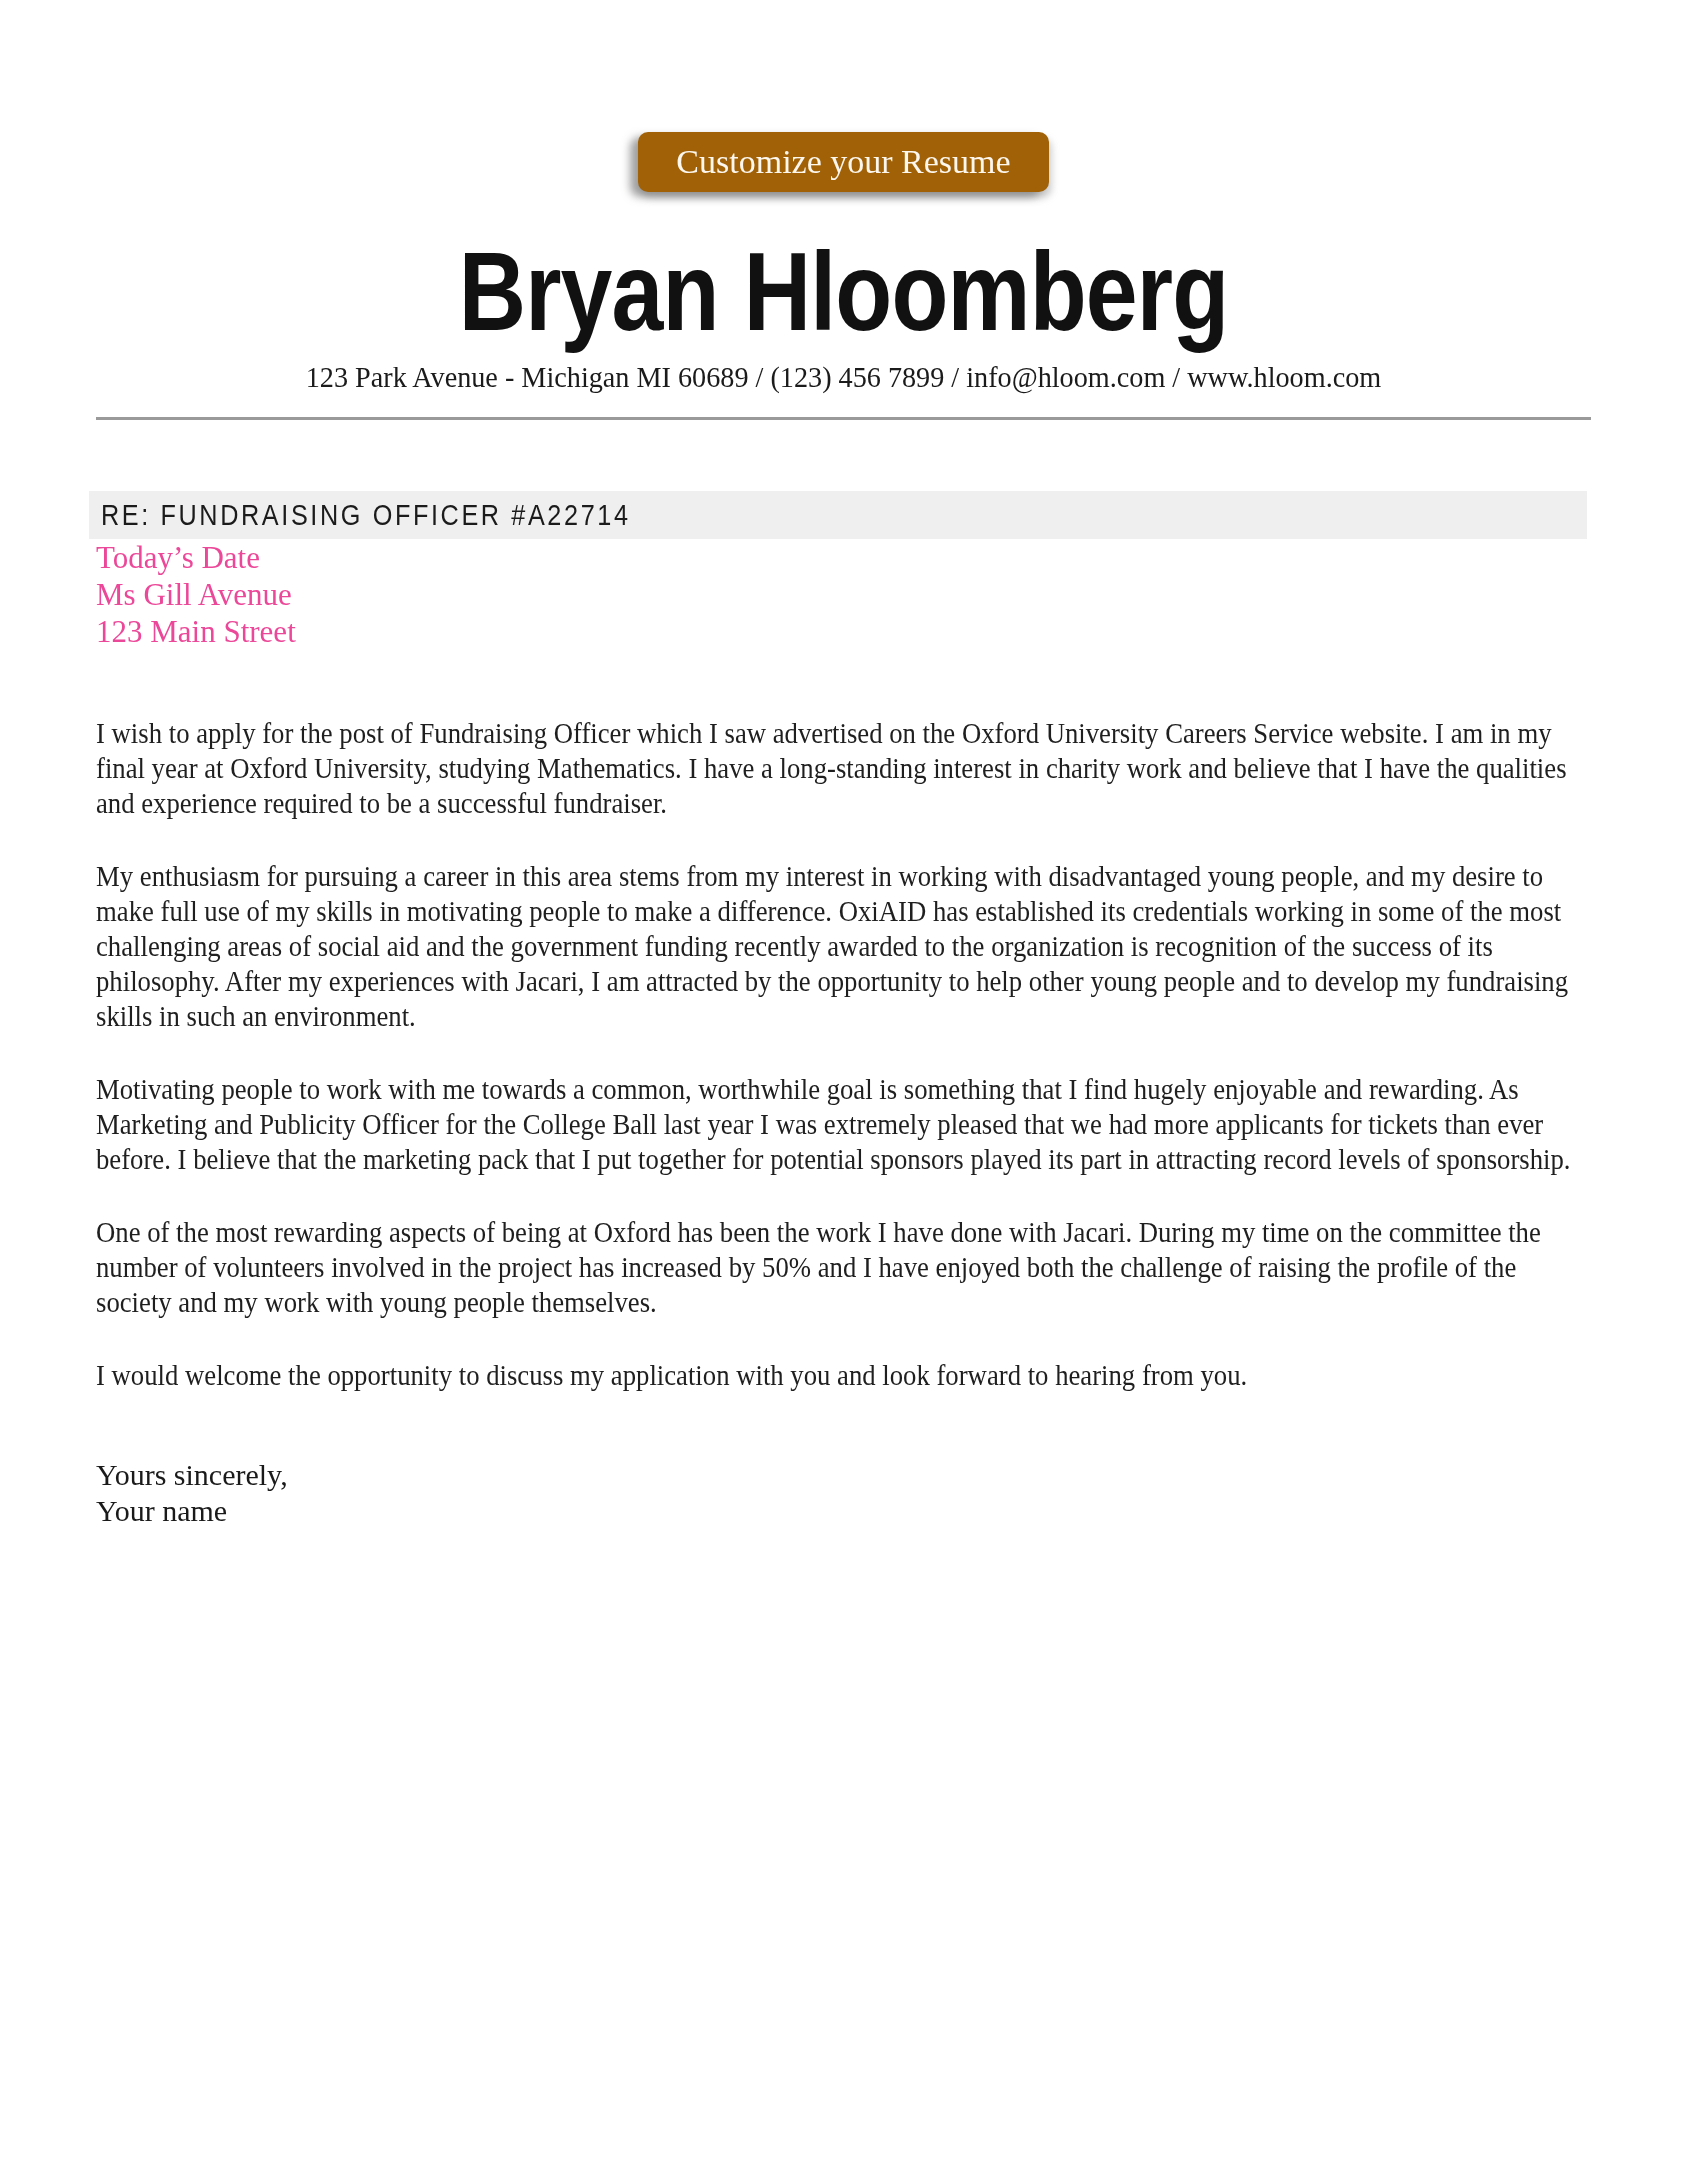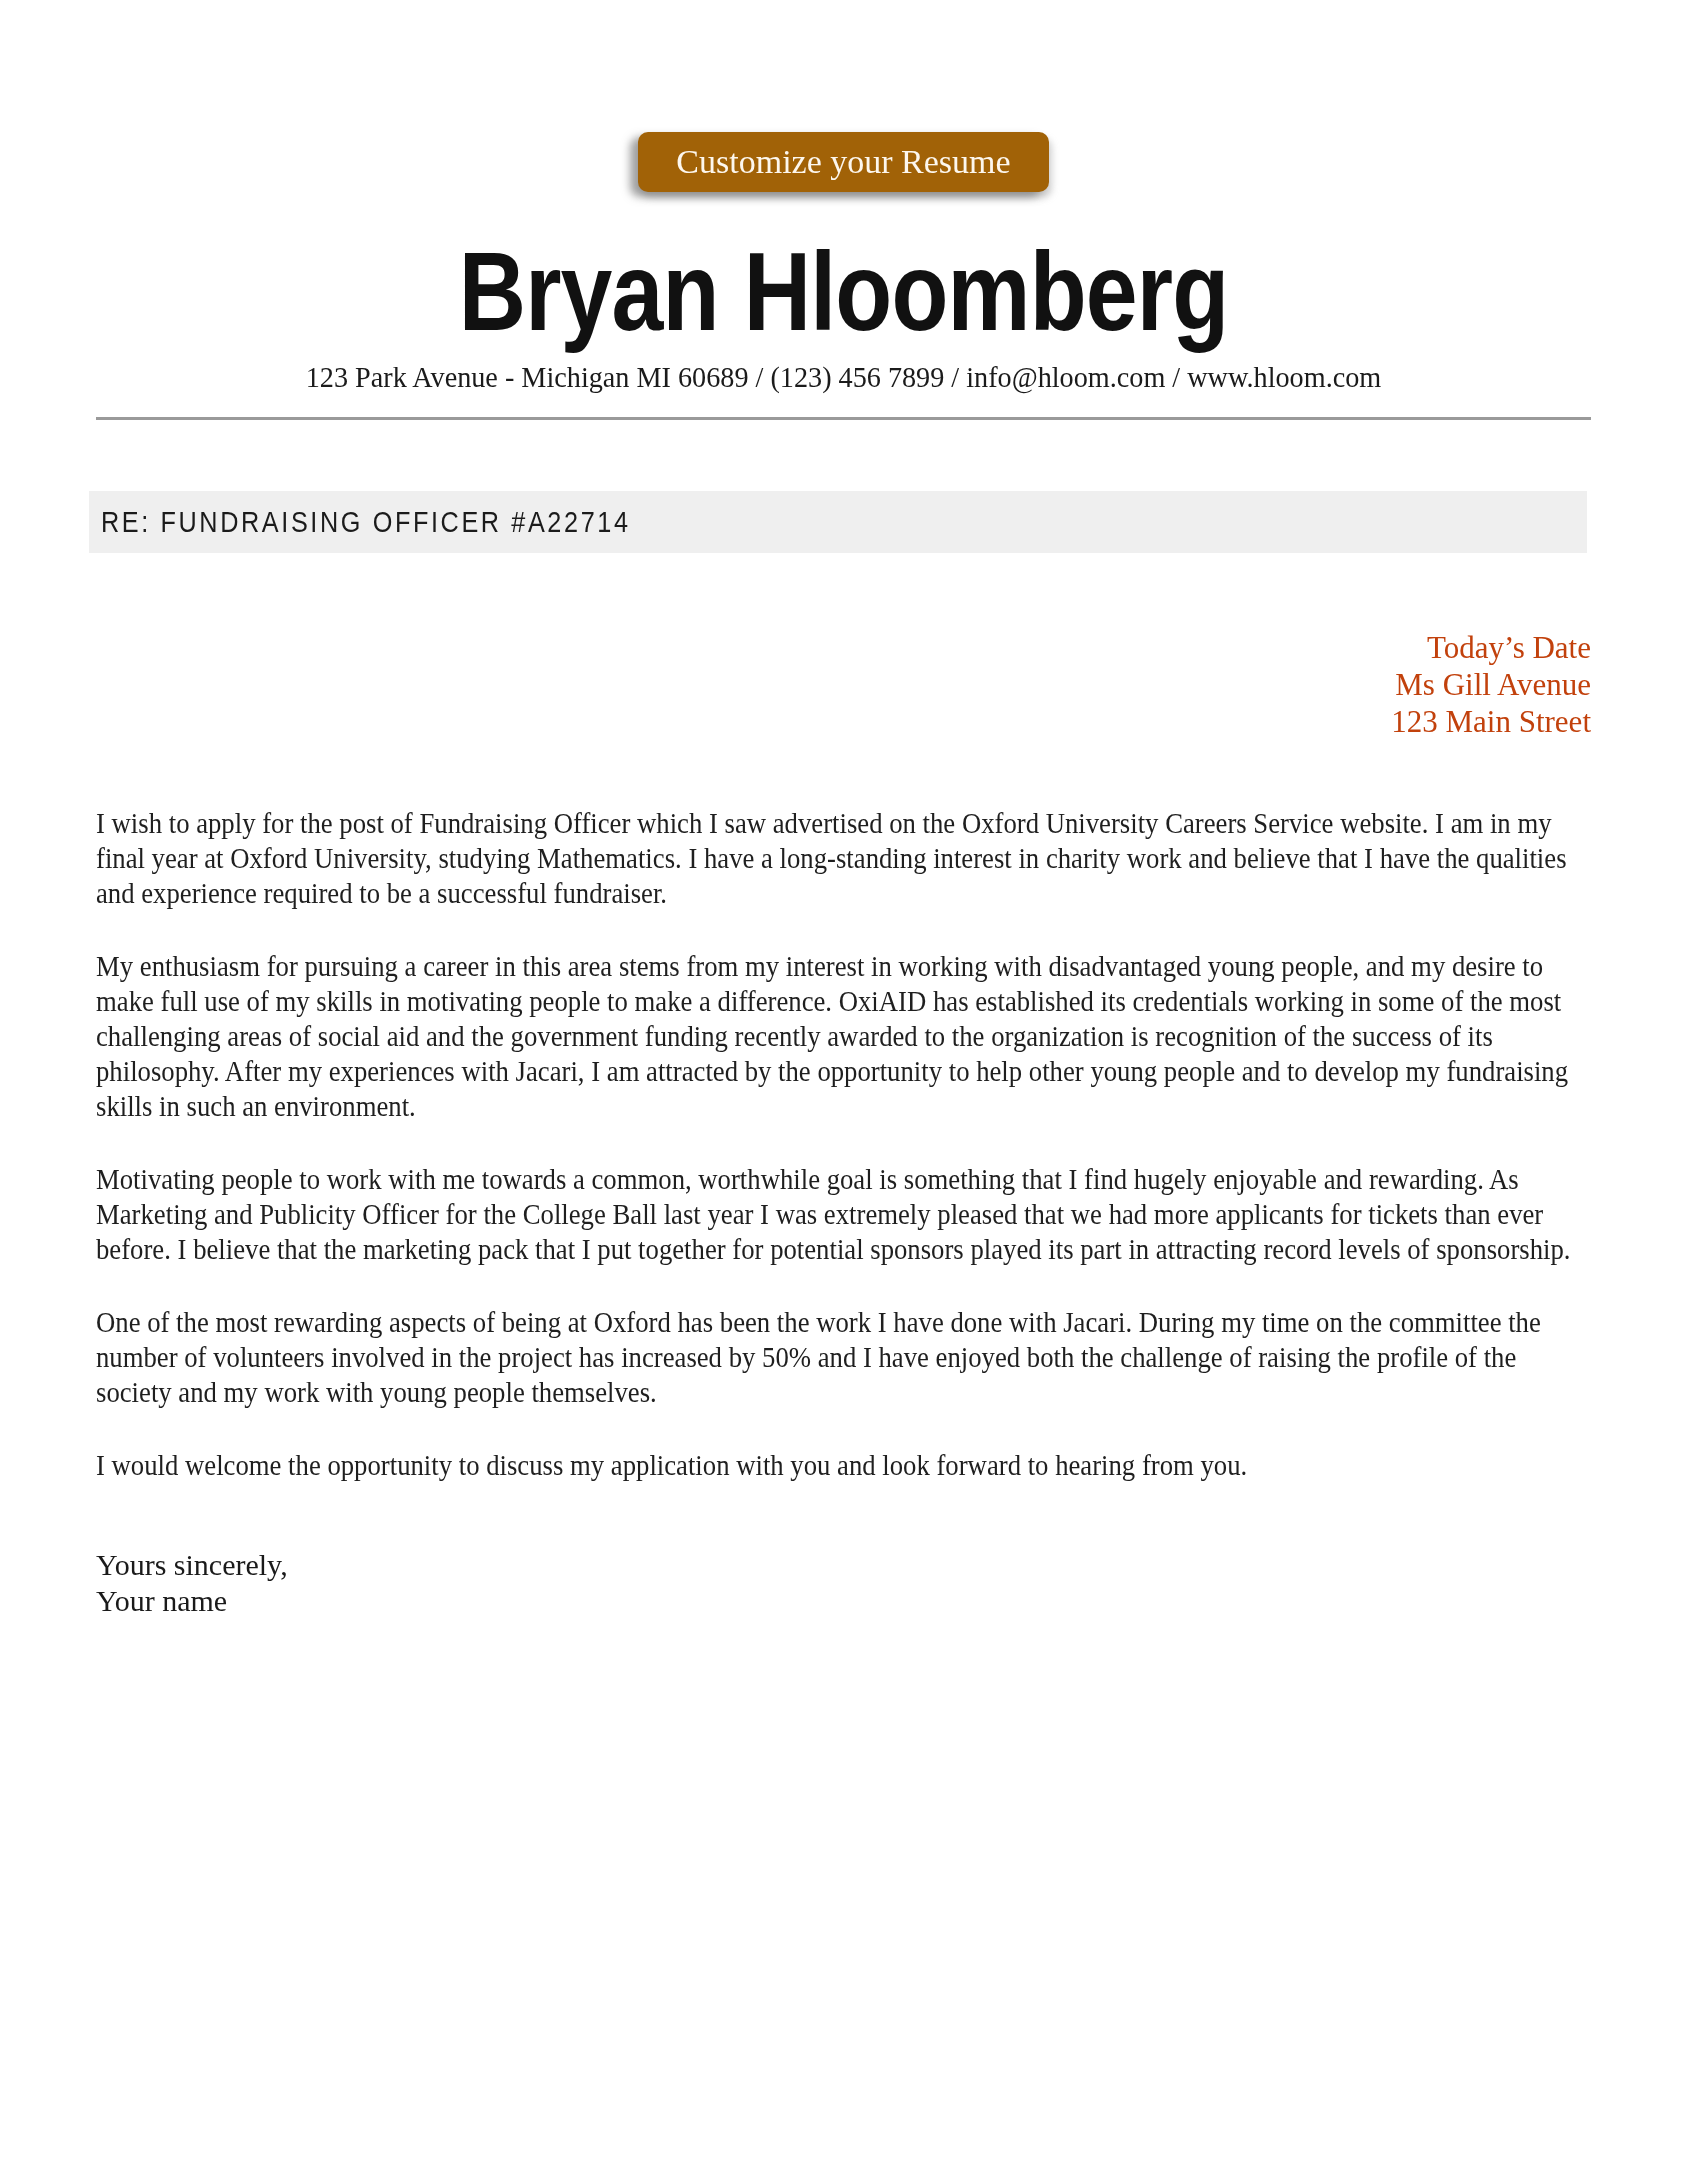--- a/index.html
+++ b/index.html
@@ -58,40 +58,38 @@
   .divider {
     margin-top: 20px;
     height: 3px;
     width: 100%;
   }
   
   .subject-bar {
     margin-top: 71px;
     margin-left: -7px;
     width: 1498px;
-    padding: 16px 12px;
+    padding: 9px 12px;
   }
   .subject-text {
     display: inline-block;
     font-family: "Liberation Sans", sans-serif;
     font-size: 29px;
     line-height: 30px;
     letter-spacing: 3px;
     color: #1b1b1b;
     transform: scaleX(0.87);
     transform-origin: left center;
     white-space: nowrap;
   }
   
   .recipient {
-    margin-top: 76px;
     font-size: 31px;
     line-height: 37px;
-    color: #c2410c;
-    text-align: right;
+    color: #ec4899;
   }
   
   .body-text {
     margin-top: 66px;
     width: 1624px;
     transform: scaleX(0.921);
     transform-origin: left top;
   }
   .body-text p {
     margin: 0 0 38px 0;

